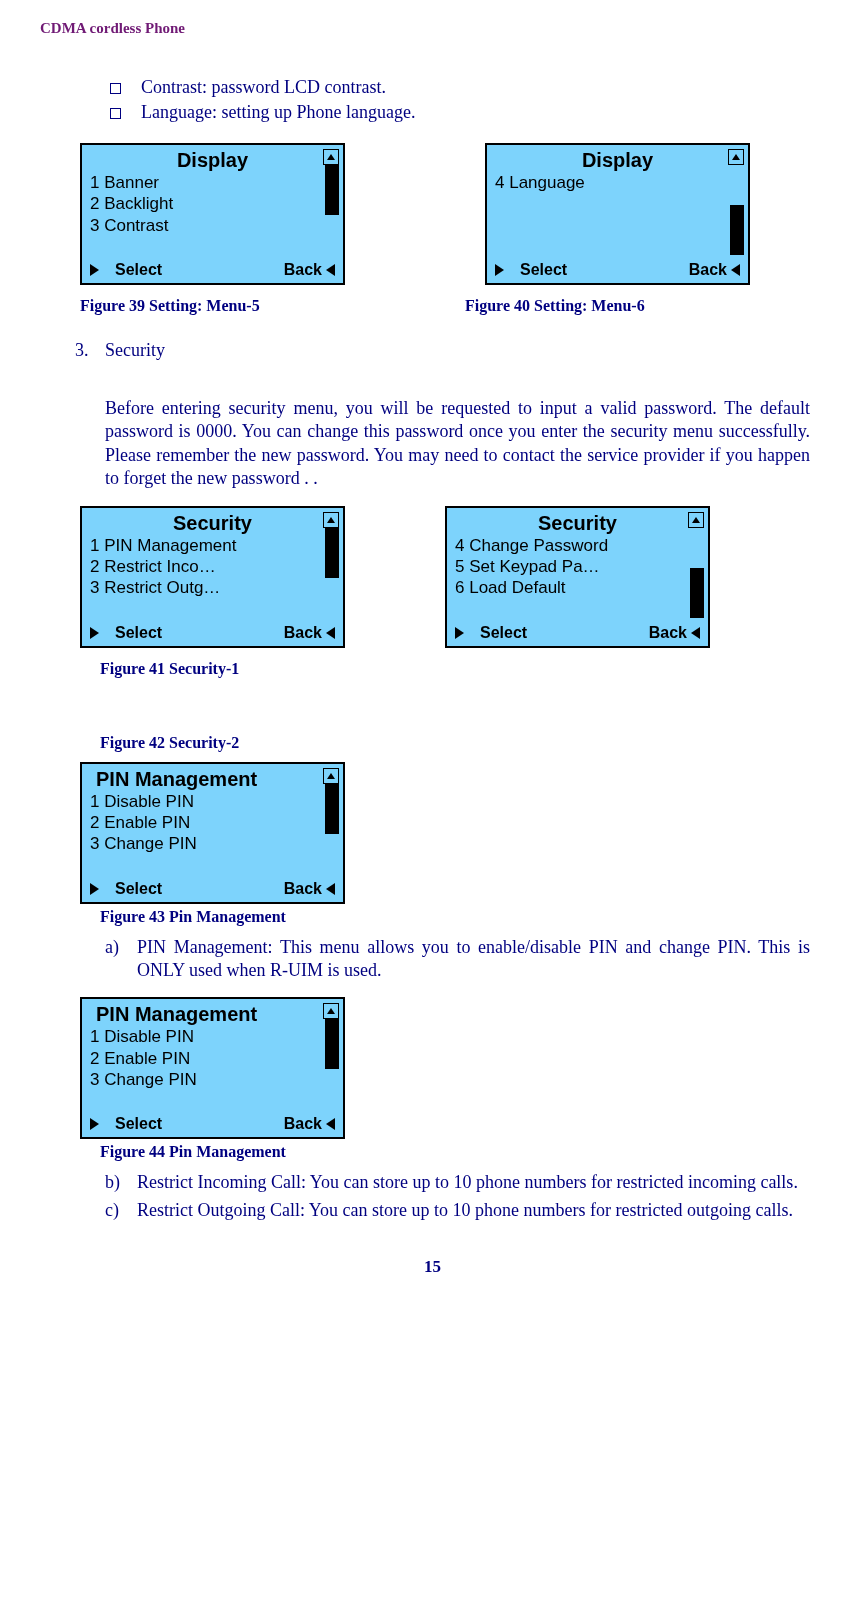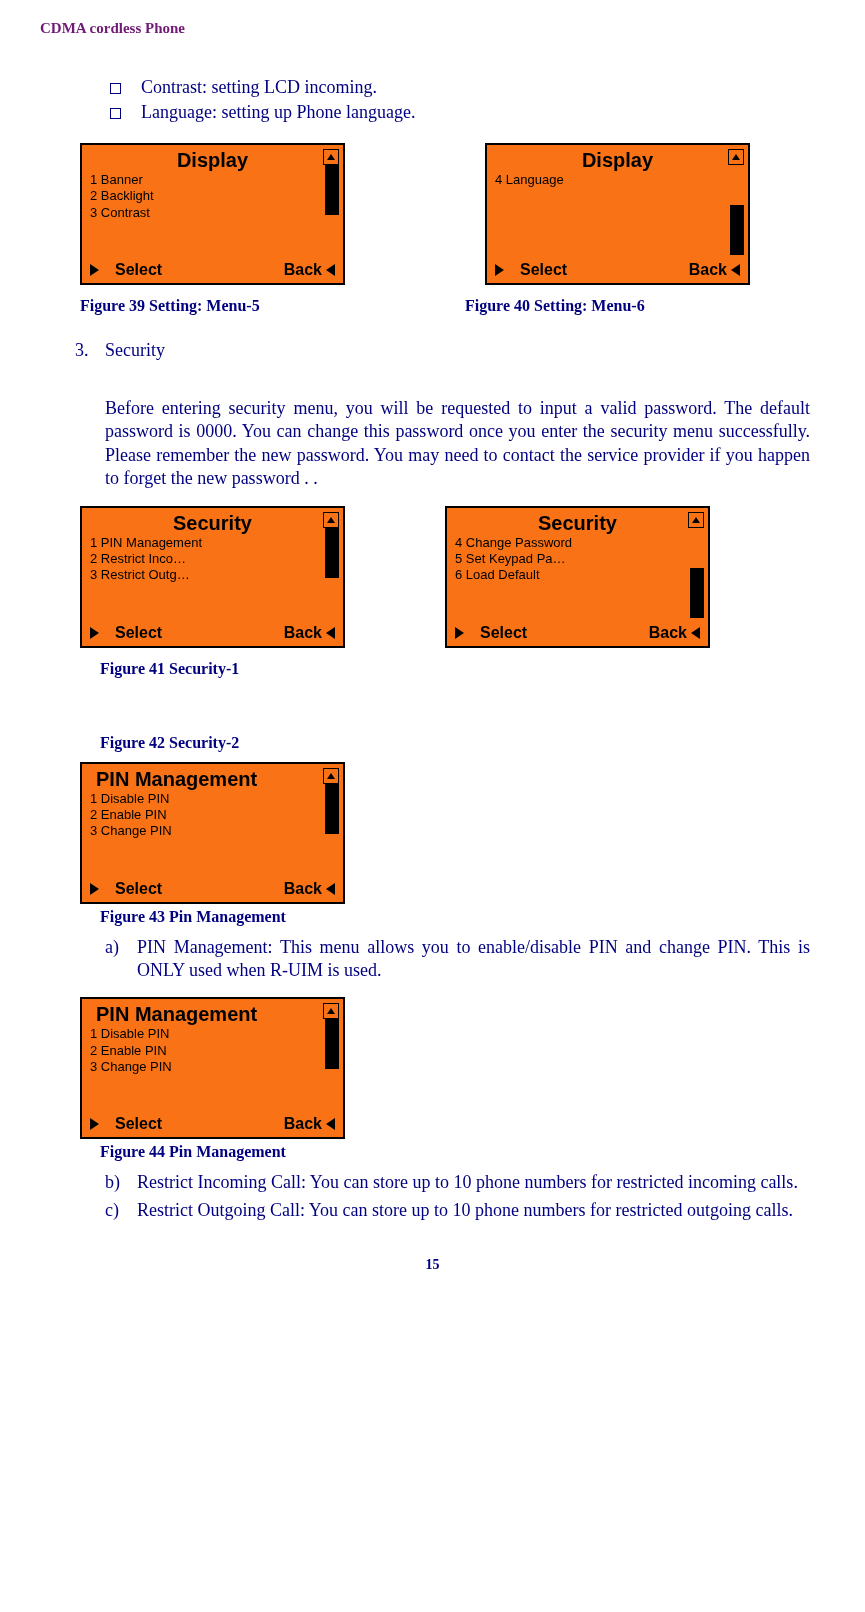--- a/index.html
+++ b/index.html
@@ -39,35 +39,35 @@
     gap: 140px;
     margin-left: 40px;
     margin-top: 15px;
   }
   .lcd-box {
     width: 265px;
     flex-shrink: 0;
   }
   .lcd-screen {
     border: 2px solid #000;
-    background: #f97316;
+    background: #7dd3fc;
     padding: 4px 8px 4px 8px;
     height: 130px;
     position: relative;
     font-family: Arial, sans-serif;
     color: #000;
   }
   .lcd-title {
     font-weight: bold;
     font-size: 20px;
     text-align: center;
     font-family: Arial, sans-serif;
   }
   .lcd-line {
-    font-size: 13px;
+    font-size: 17px;
     font-family: Arial, sans-serif;
     line-height: 1.25;
   }
   .lcd-footer {
     position: absolute;
     bottom: 4px;
     left: 8px;
     right: 8px;
     display: flex;
     justify-content: space-between;
@@ -178,34 +178,34 @@
   .lettered .letter {
     width: 32px;
     flex-shrink: 0;
   }
   .lettered .ltext {
     flex: 1;
   }
   .page-number {
     text-align: center;
     font-weight: bold;
-    font-size: 14px;
+    font-size: 17px;
     margin-top: 35px;
     color: #000080;
   }
 </style>
 </head>
 <body>
 
 <div class="header-title">CDMA cordless Phone</div>
 
 <div class="bullet-list">
   <div class="bullet-item">
     <span class="bullet-square"></span>
-    <span>Contrast: setting LCD incoming.</span>
+    <span>Contrast: password LCD contrast.</span>
   </div>
   <div class="bullet-item">
     <span class="bullet-square"></span>
     <span>Language: setting up Phone language.</span>
   </div>
 </div>
 
 <div class="lcd-row">
   <div class="lcd-box">
     <div class="lcd-screen">

